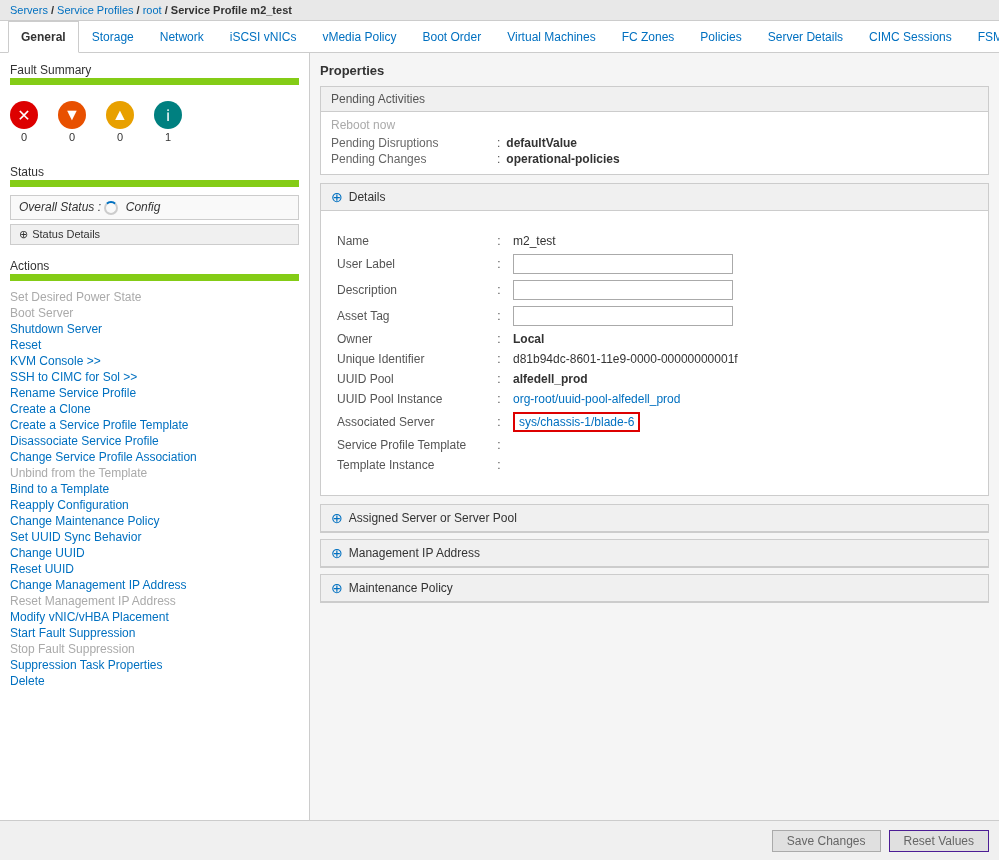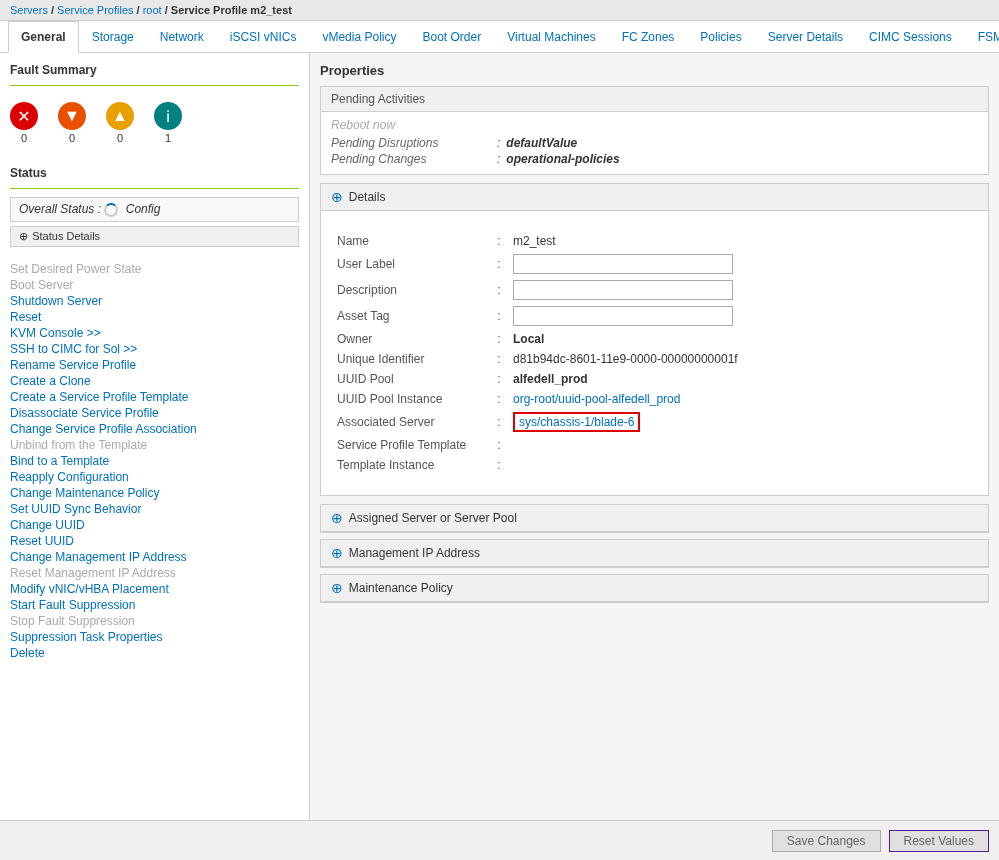--- a/index.html
+++ b/index.html
@@ -49,26 +49,26 @@
     .left-panel {
       width: 310px;
       min-width: 310px;
       background: #fff;
       border-right: 1px solid #ccc;
       overflow-y: auto;
       padding: 10px;
     }
     
     .section-title {
-      font-weight: bold;
+      font-weight: normal;
       font-size: 12px;
       color: #333;
       margin-bottom: 8px;
-      border-bottom: 1px solid #84cc16;
-      padding-bottom: 8px;
+      border-bottom: 7px solid #84cc16;
+      padding-bottom: 1px;
     }
     
     .fault-summary {
       margin-bottom: 14px;
     }
     .fault-icons {
       display: flex;
       gap: 20px;
       align-items: center;
       padding: 8px 0;
@@ -155,21 +155,20 @@
     }
     .pending-header {
       background: #f0f0f0;
       padding: 5px 10px;
       font-size: 12px;
       color: #555;
       border-bottom: 1px solid #ccc;
     }
     .pending-body {
       padding: 6px 10px;
-      font-style: italic;
     }
     .reboot-now {
       color: #aaa;
       font-size: 12px;
       margin-bottom: 4px;
     }
     .pending-row {
       display: flex;
       font-size: 12px;
       margin-bottom: 2px;
@@ -349,20 +348,21 @@
         <span class="spinning-icon"></span>
         <span>Config</span>
       </div>
       <button class="status-details-btn">
         <span>⊕</span>
         <span>Status Details</span>
       </button>
     </div>
 
     <div class="actions-section">
+      <div class="section-title">Actions</div>
       <span class="action-disabled">Set Desired Power State</span>
       <span class="action-disabled">Boot Server</span>
       <a class="action-link">Shutdown Server</a>
       <a class="action-link">Reset</a>
       <a class="action-link">KVM Console &gt;&gt;</a>
       <a class="action-link">SSH to CIMC for Sol &gt;&gt;</a>
       <a class="action-link">Rename Service Profile</a>
       <a class="action-link">Create a Clone</a>
       <a class="action-link">Create a Service Profile Template</a>
       <a class="action-link">Disassociate Service Profile</a>

